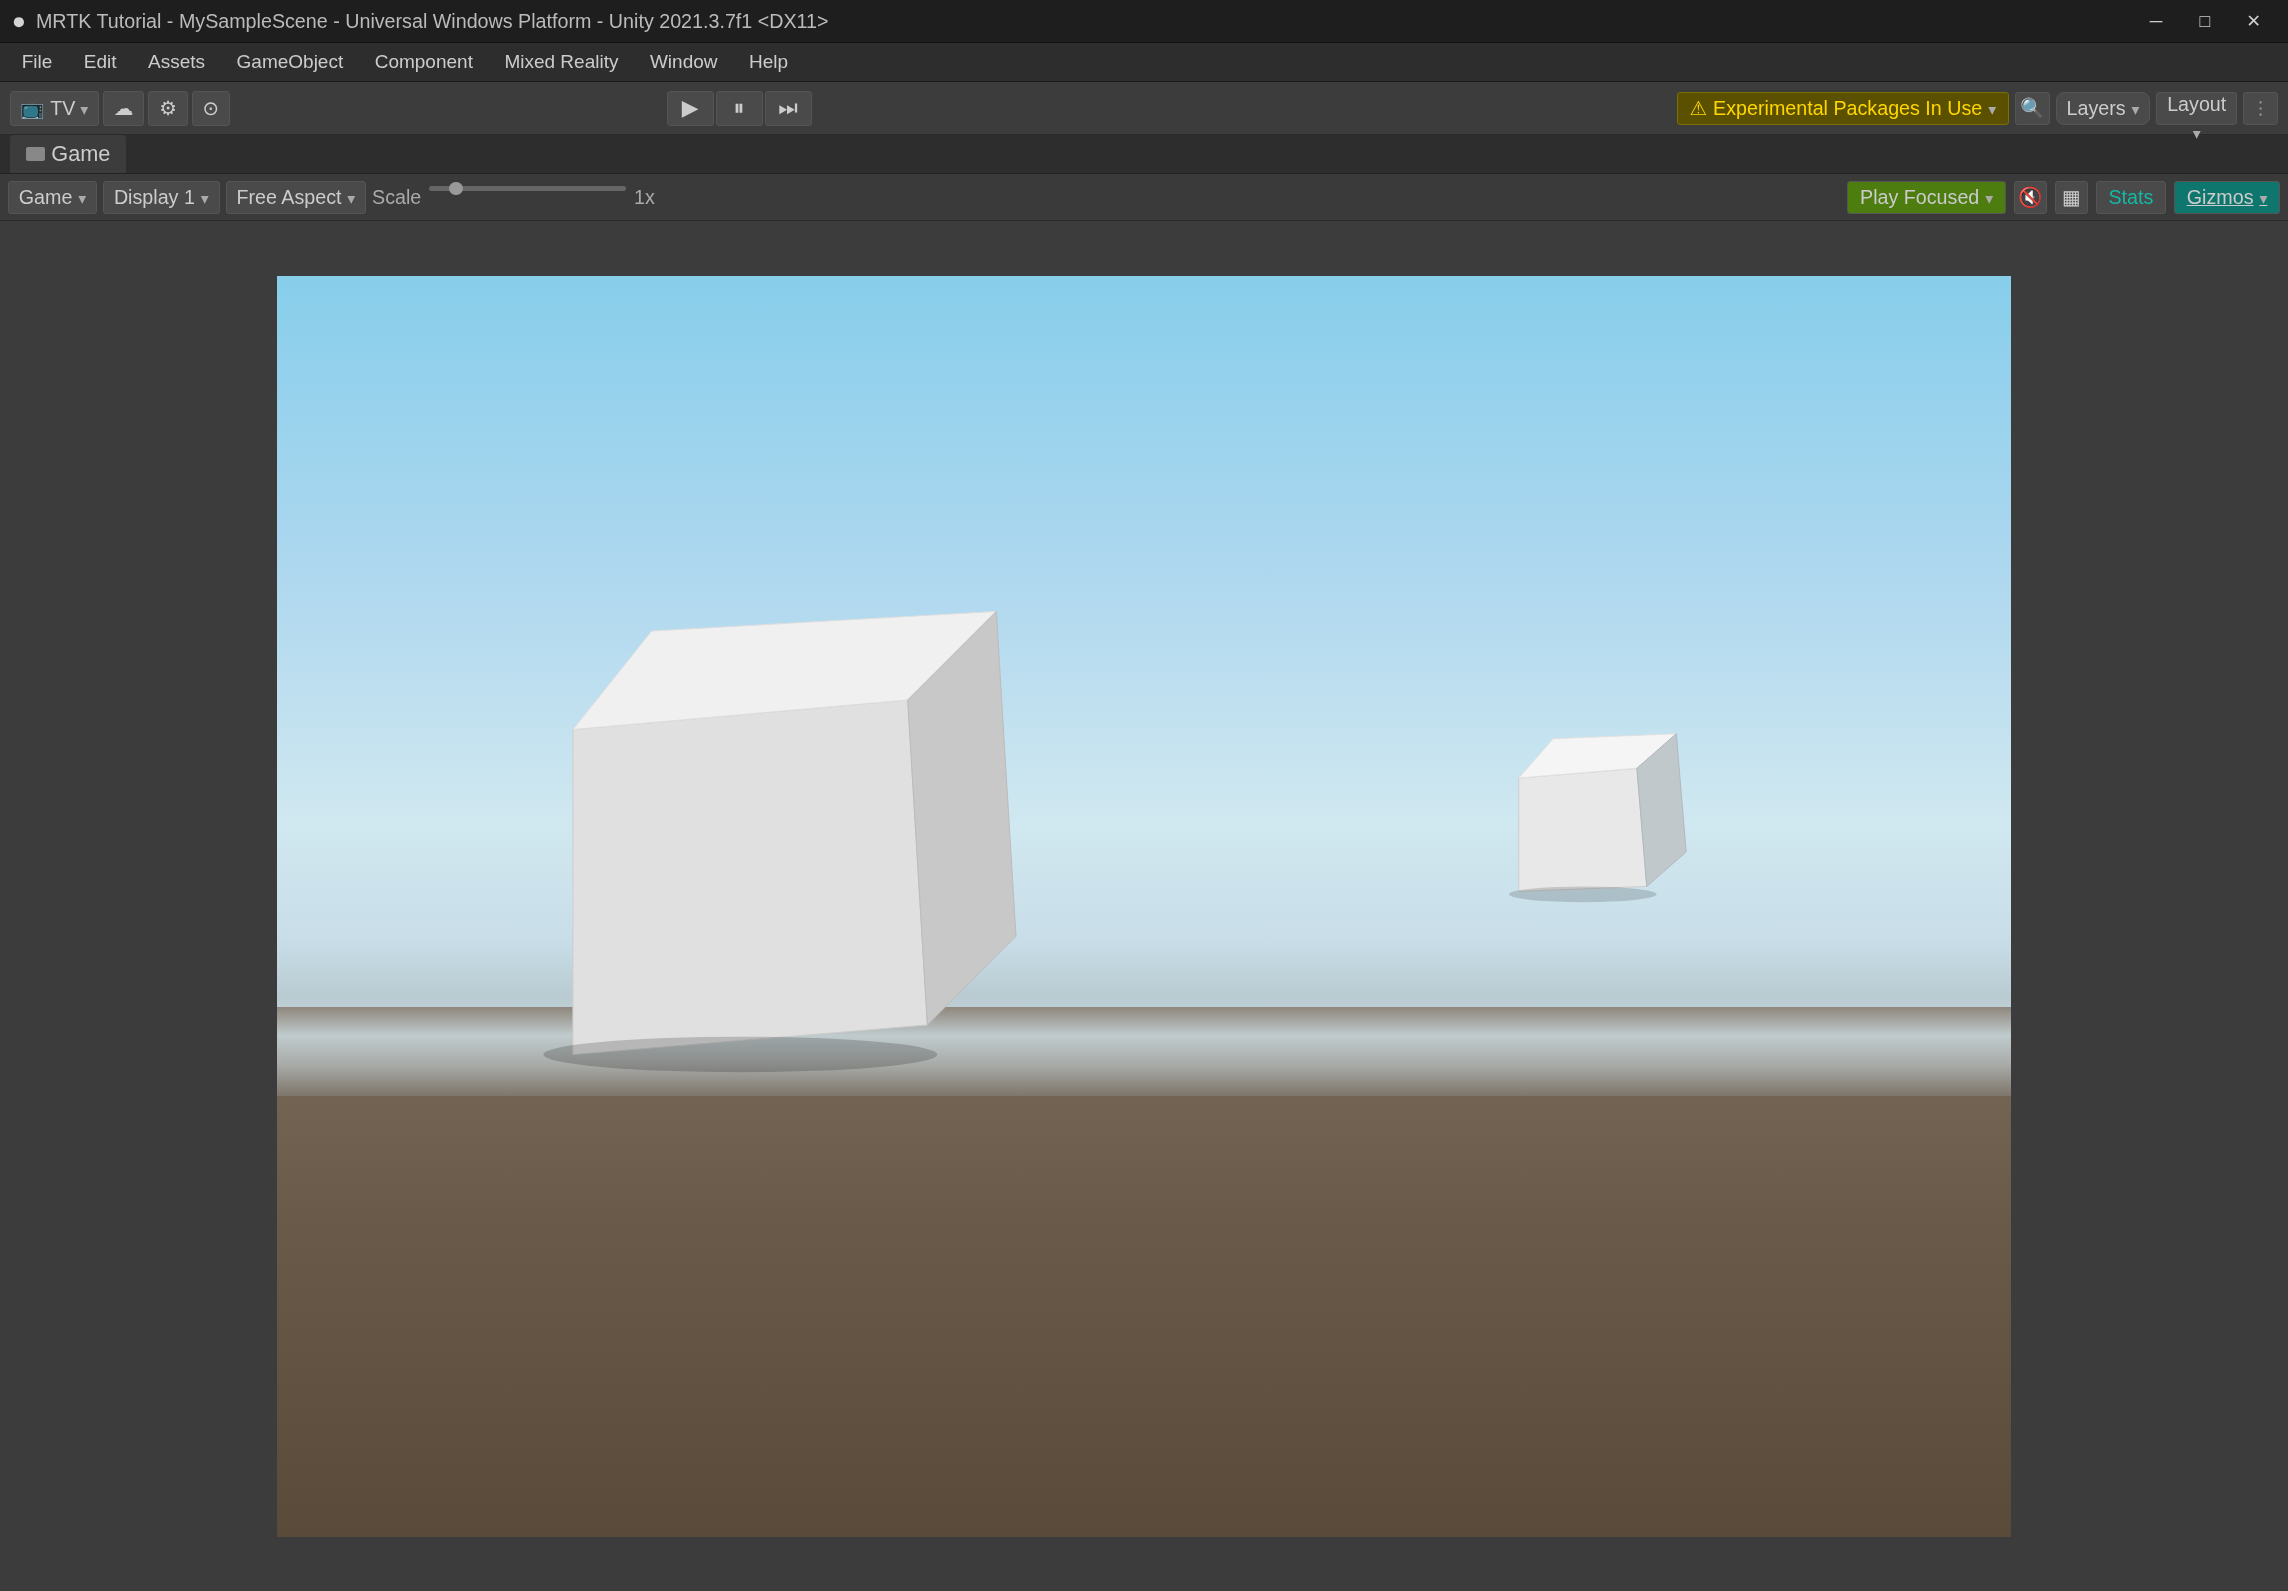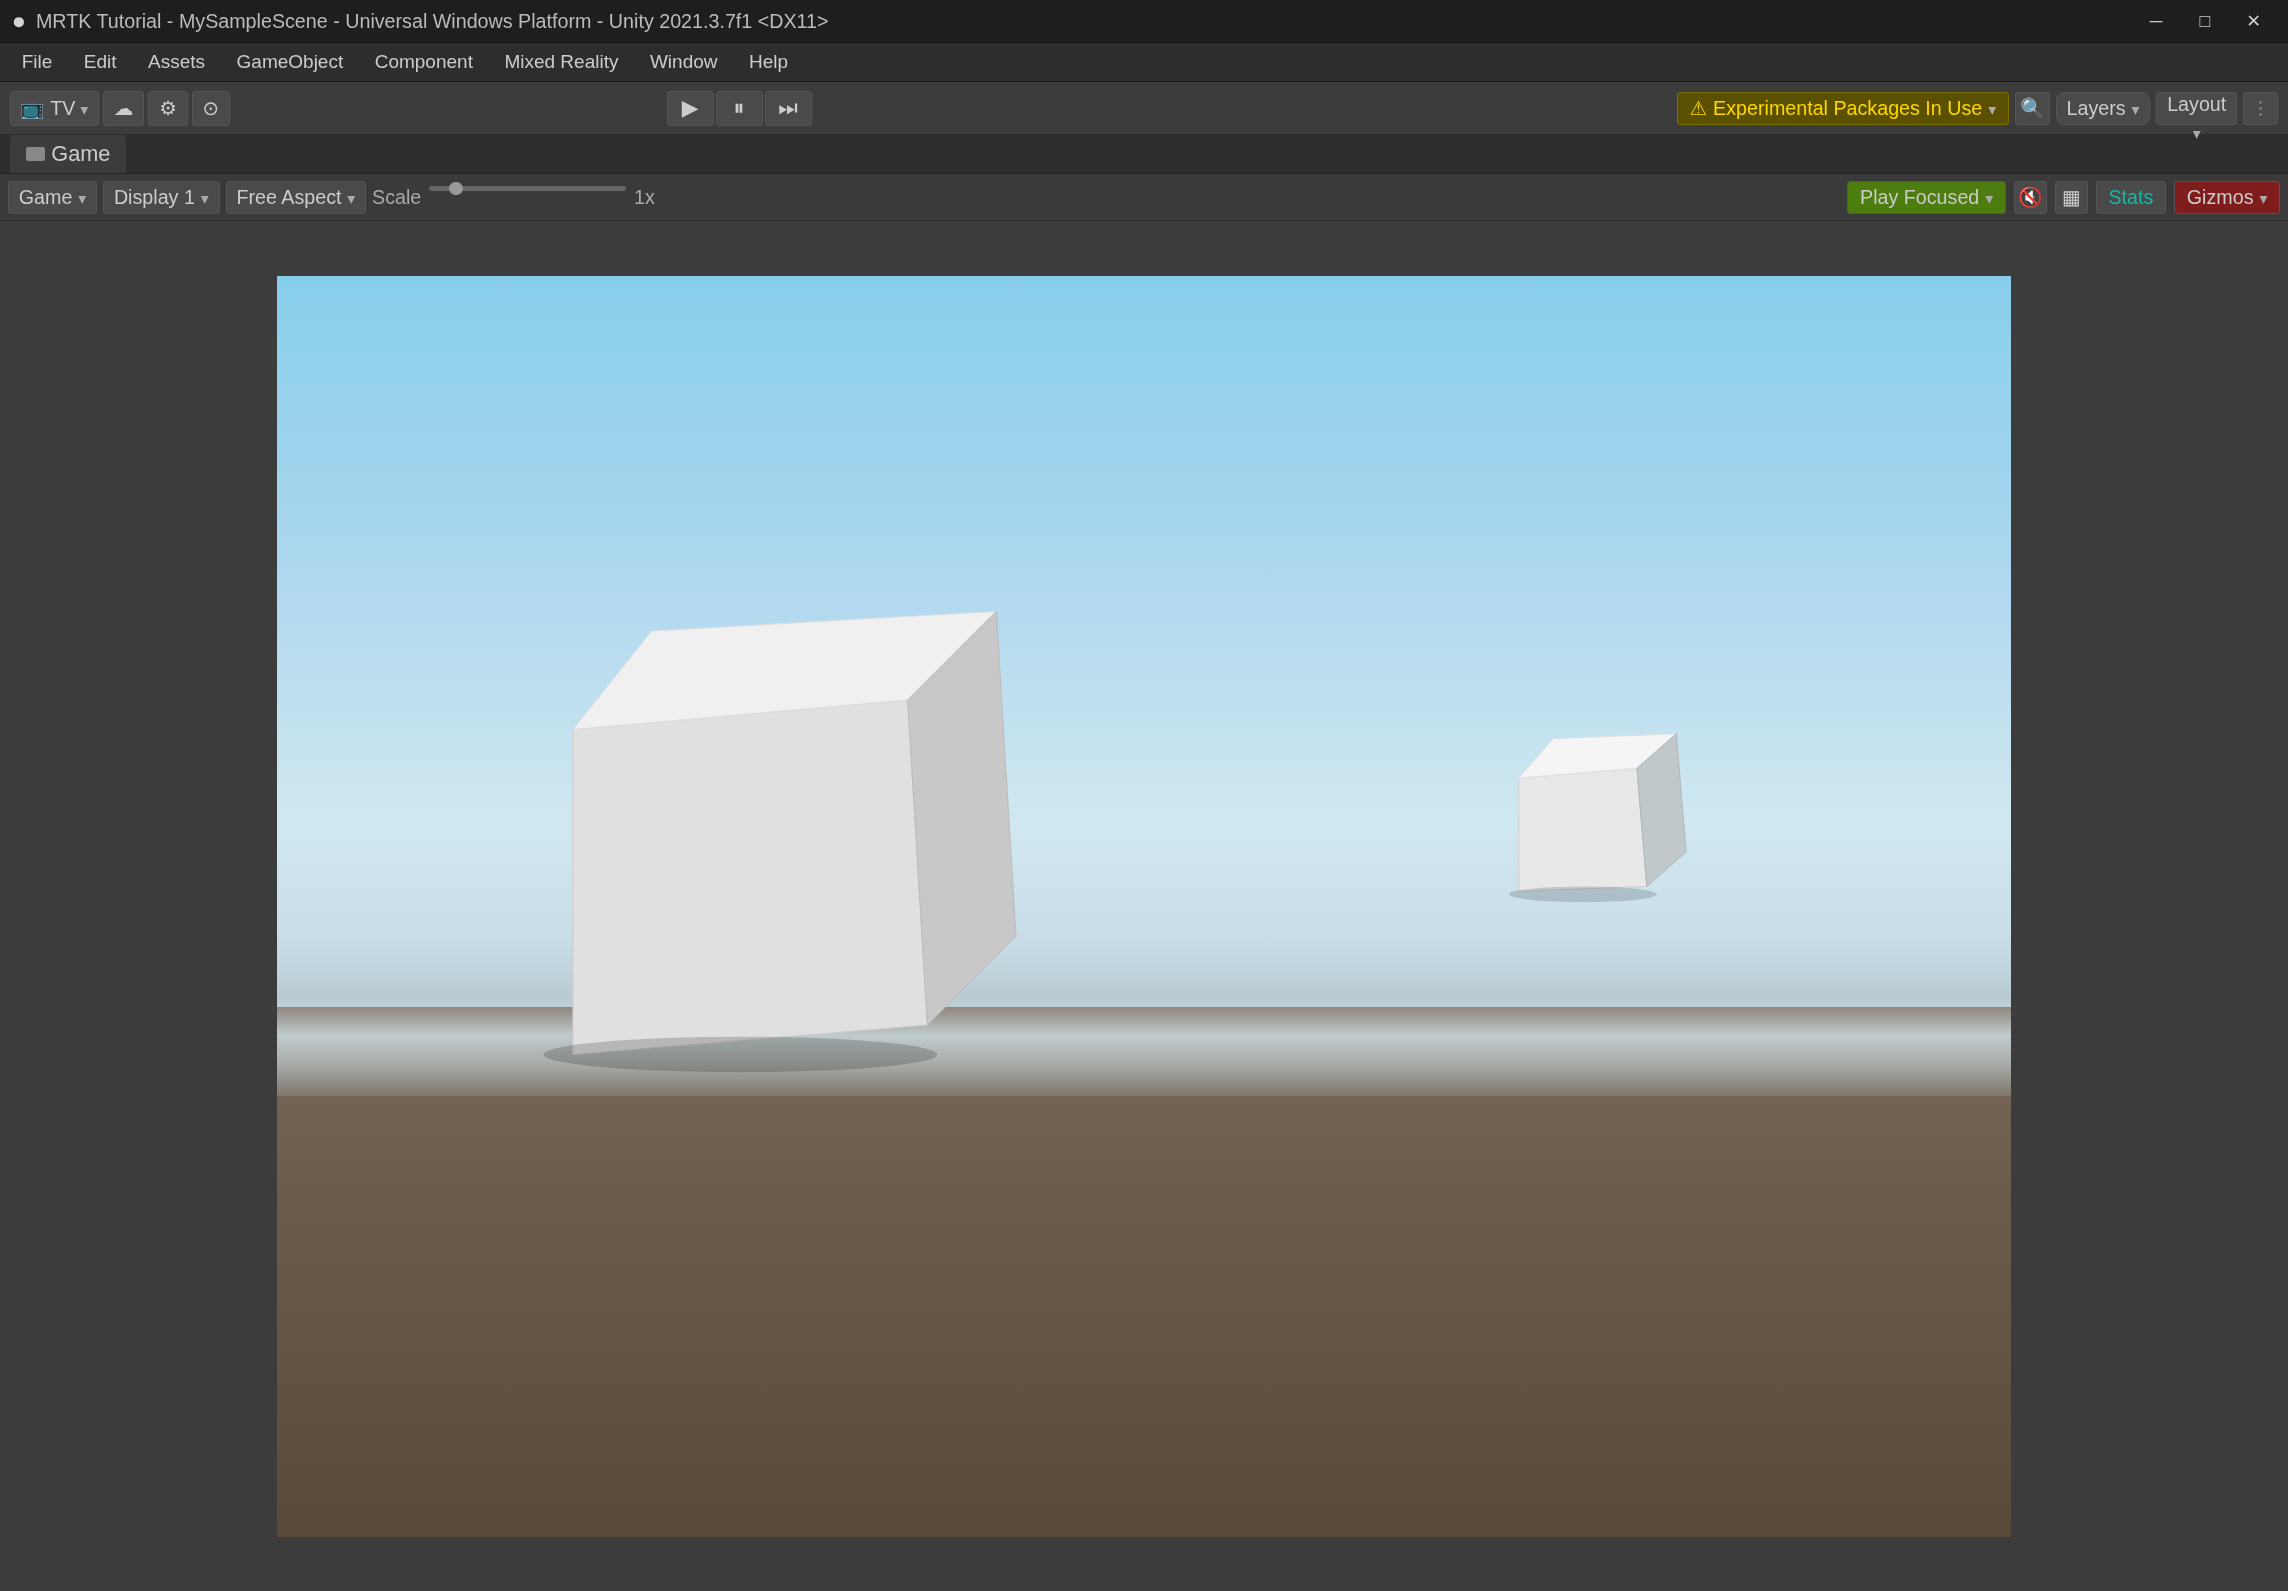--- a/index.html
+++ b/index.html
@@ -301,29 +301,30 @@
       background: #4a4a4a;
       border: 1px solid #555;
       border-radius: 3px;
       color: #14b8a6;
       font-size: 19.7px;
       cursor: pointer;
     }
     .gizmos-btn {
       height: 33px;
       padding: 0 11.8px;
-      background: #7f1d1d;
-      border: 1px solid #555;
-      border-radius: 3px;
-      color: #ccc;
-      font-size: 19.7px;
-      cursor: pointer;
-      display: flex;
-      align-items: center;
-      gap: 5.9px;
+      background: #0f766e;
+      border: 1px solid #555;
+      border-radius: 3px;
+      color: #ccc;
+      font-size: 19.7px;
+      cursor: pointer;
+      display: flex;
+      align-items: center;
+      gap: 5.9px;
+      text-decoration: underline;
     }
 
     
     #main-content {
       width: 100%;
       height: calc(1592px - 43px - 39px - 53px - 39px - 47px);
       background: #3c3c3c;
       display: flex;
       align-items: center;
       justify-content: center;

